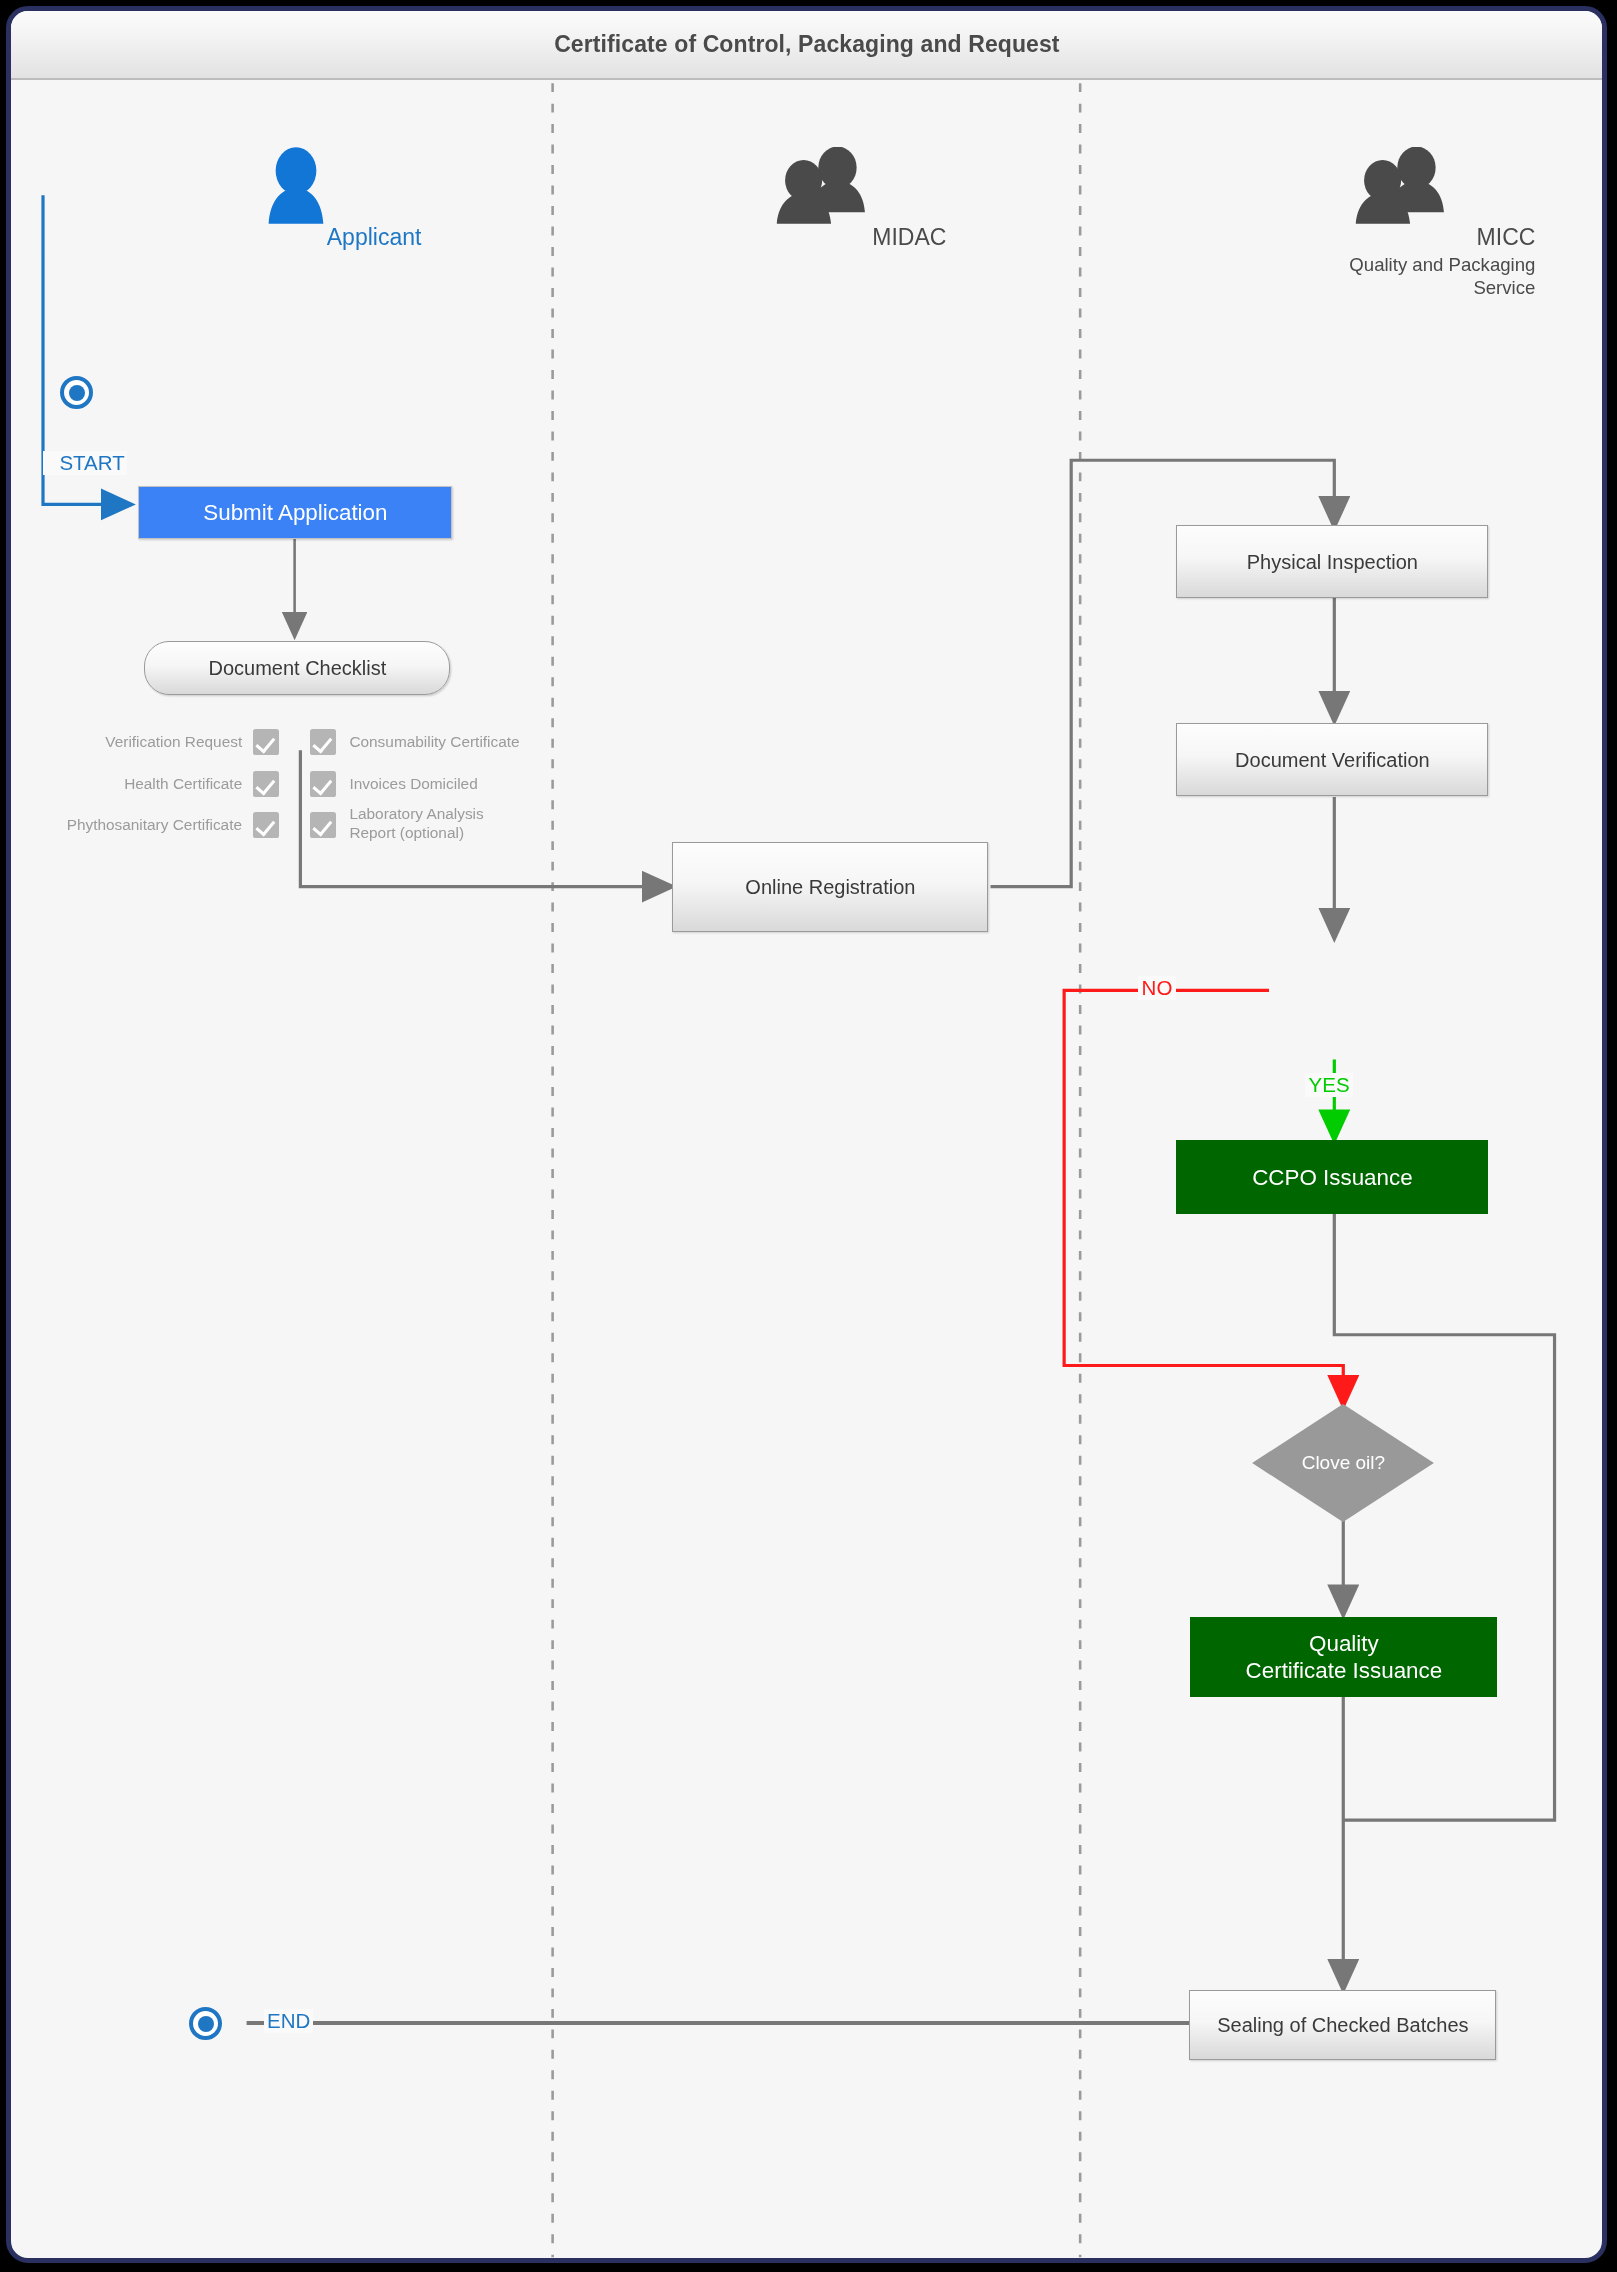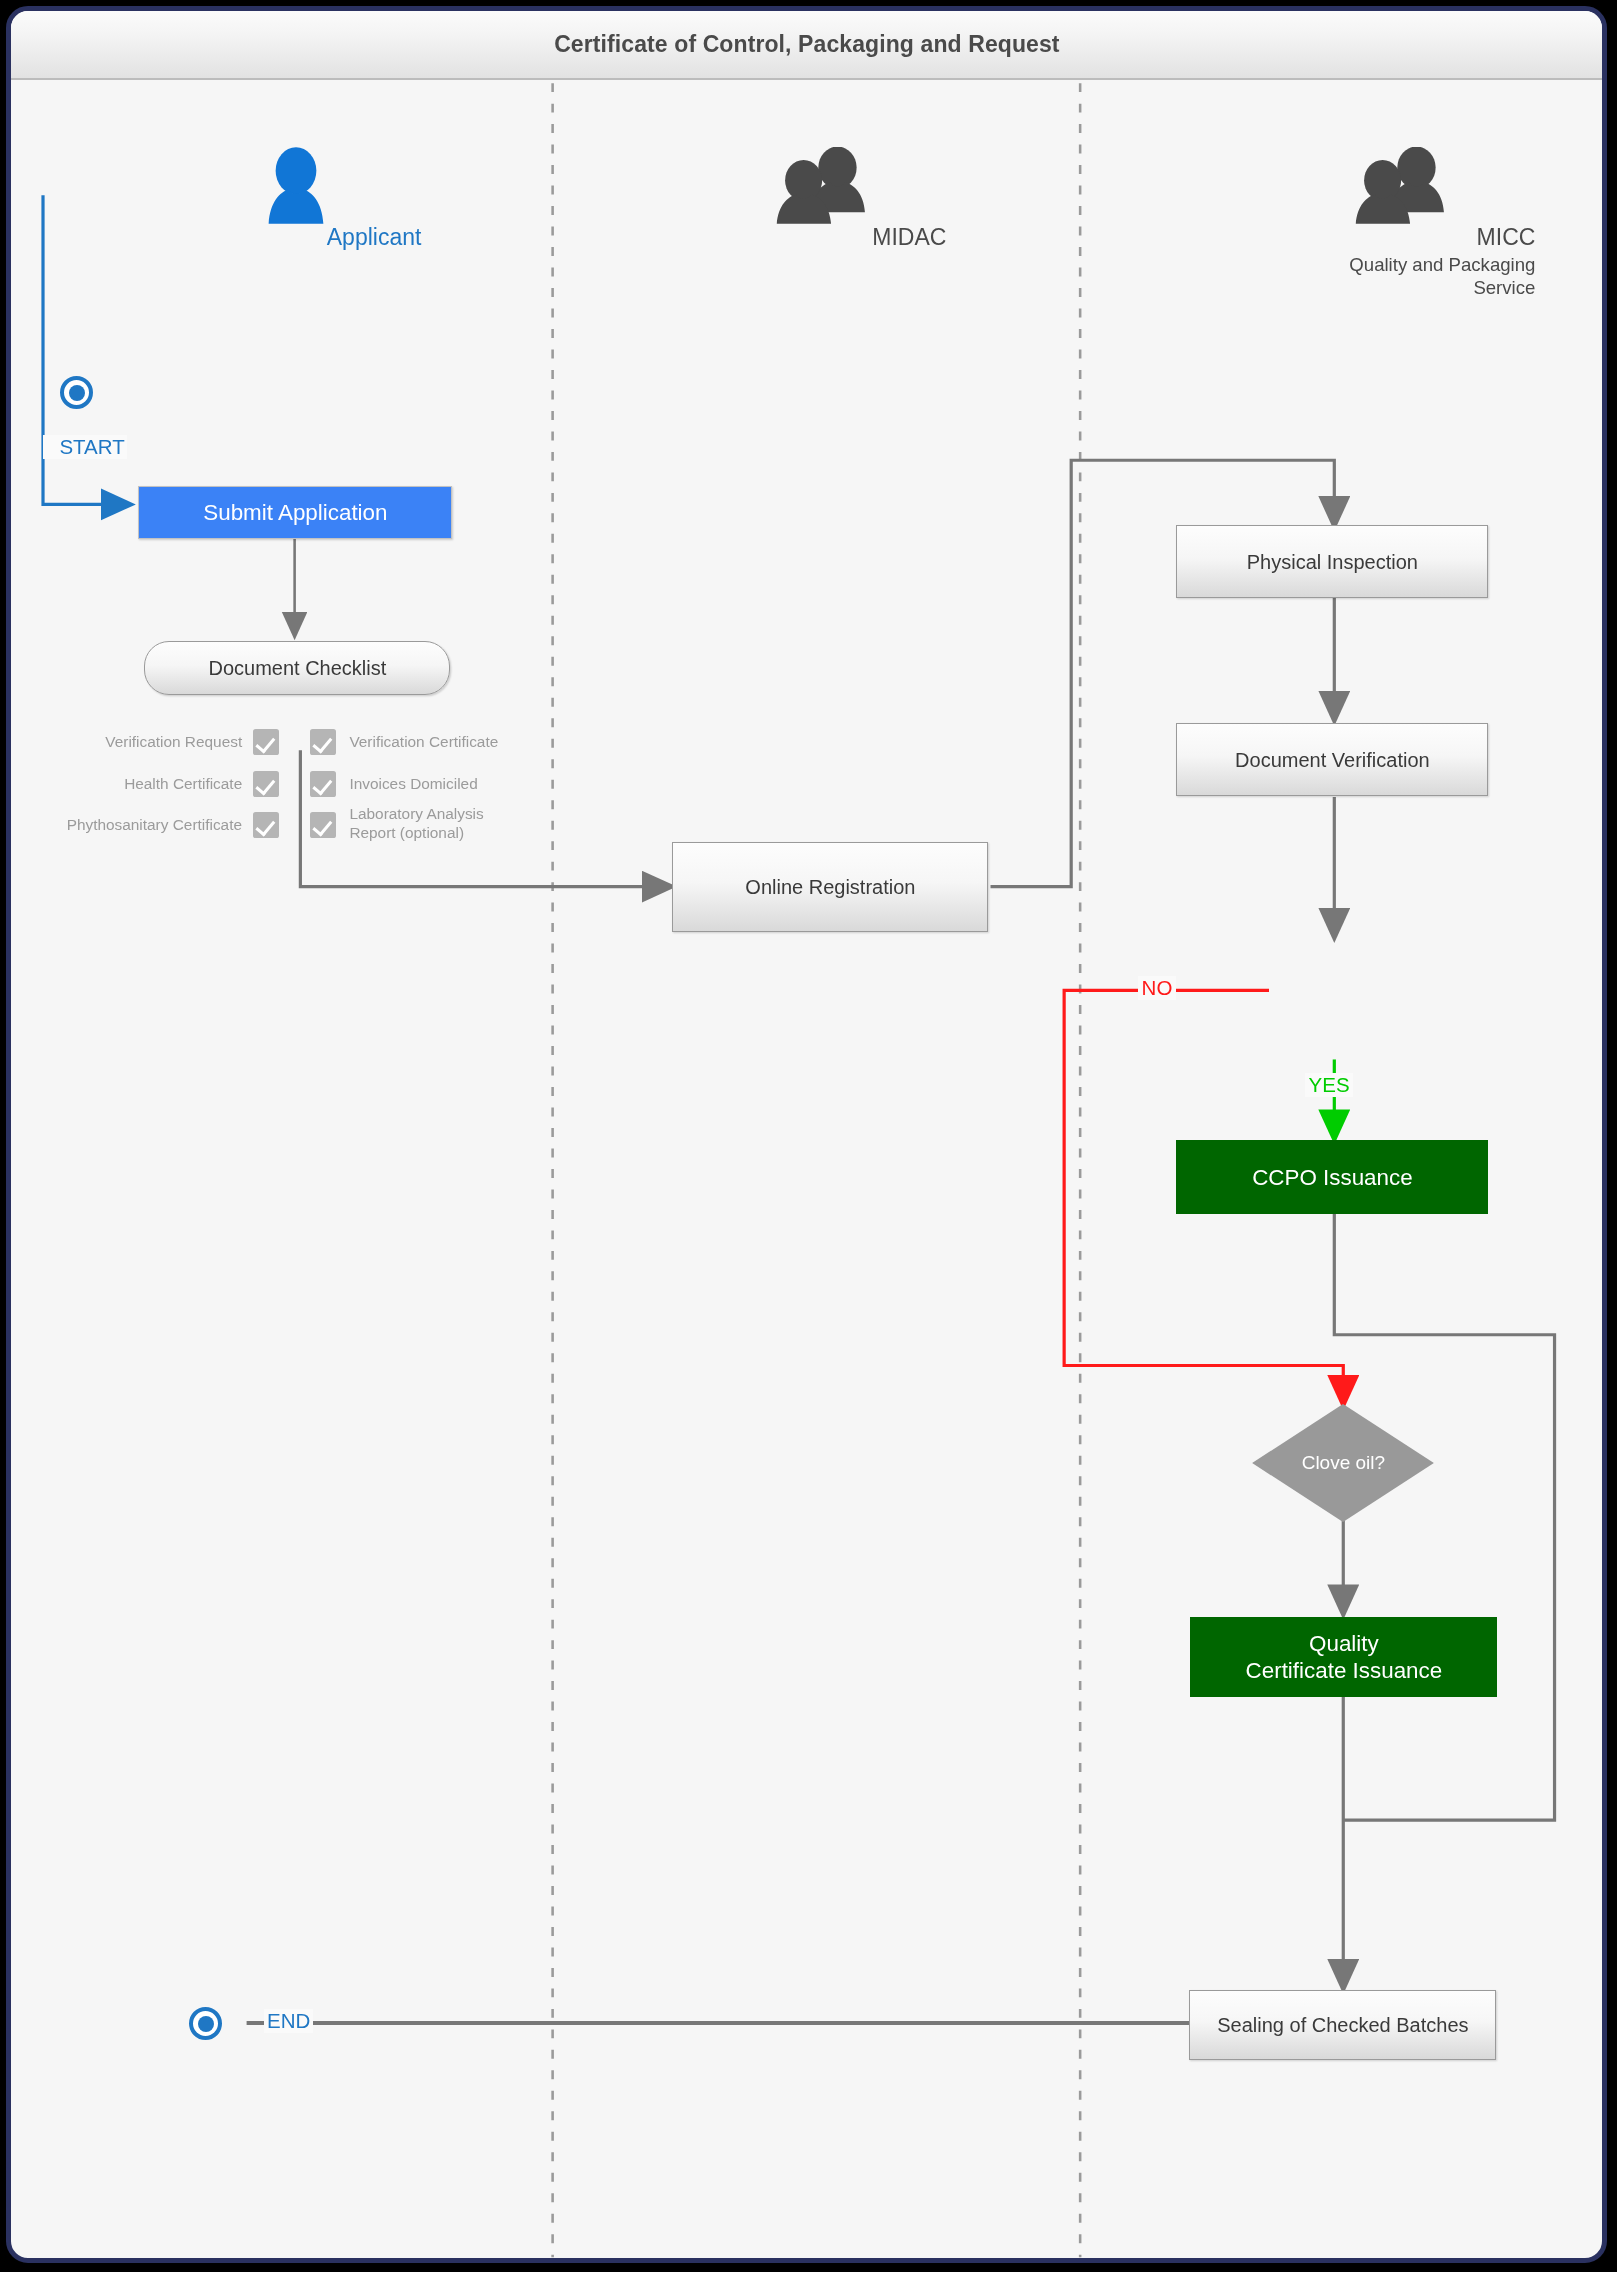--- a/index.html
+++ b/index.html
@@ -130,21 +130,21 @@
         <path d="M20 120 C22 91 38 77 50 74 C54 83 70 83 74 74 C87 77 103 91 105 120 Z" fill="#4a4a4a"></path>
       </svg>
       <div class="lane-title">MICC</div>
       <div class="lane-sub" style="white-space:pre-line;">Quality and Packaging
 Service</div>
     </div>
 
     <div class="term" style="left:49px;top:293px;">
       <div class="term-ring"></div>
     </div>
-    <div class="term-label" style="left:32px;top:352px;padding-left:16px;">START</div>
+    <div class="term-label" style="left:32px;top:368px;padding-left:16px;">START</div>
 
     <div class="term" style="left:178px;top:1924px;">
       <div class="term-ring"></div>
     </div>
     <div class="term-label" style="left:253px;top:1926px;">END</div>
 
     <div class="node blue" style="left:127px;top:403px;width:314px;height:53px;">
       <span>Submit Application</span>
     </div>
 
@@ -194,21 +194,21 @@
       <div class="chk-label" style="left:12.8px;top:650px;width:218px;text-align:right;">Verification Request</div>
       <div class="chk-box" style="left:242px;top:646px;"></div>
 
       <div class="chk-label" style="left:12.8px;top:692px;width:218px;text-align:right;">Health Certificate</div>
       <div class="chk-box" style="left:242px;top:688px;"></div>
 
       <div class="chk-label" style="left:-6.4px;top:733px;width:237px;text-align:right;">Phythosanitary Certificate</div>
       <div class="chk-box" style="left:242px;top:729px;"></div>
 
       <div class="chk-box" style="left:299px;top:646px;"></div>
-      <div class="chk-label" style="left:338px;top:650px;width:269px;text-align:left;">Verification Certificate</div>
+      <div class="chk-label" style="left:338px;top:650px;width:269px;text-align:left;">Consumability Certificate</div>
 
       <div class="chk-box" style="left:299px;top:688px;"></div>
       <div class="chk-label" style="left:338px;top:692px;width:269px;text-align:left;">Invoices Domiciled</div>
 
       <div class="chk-box" style="left:299px;top:729px;"></div>
       <div class="chk-label" style="left:338px;top:722px;width:269px;text-align:left;white-space:pre-line;">Laboratory Analysis
 Report (optional)</div>
     </div>
 
   </div>

